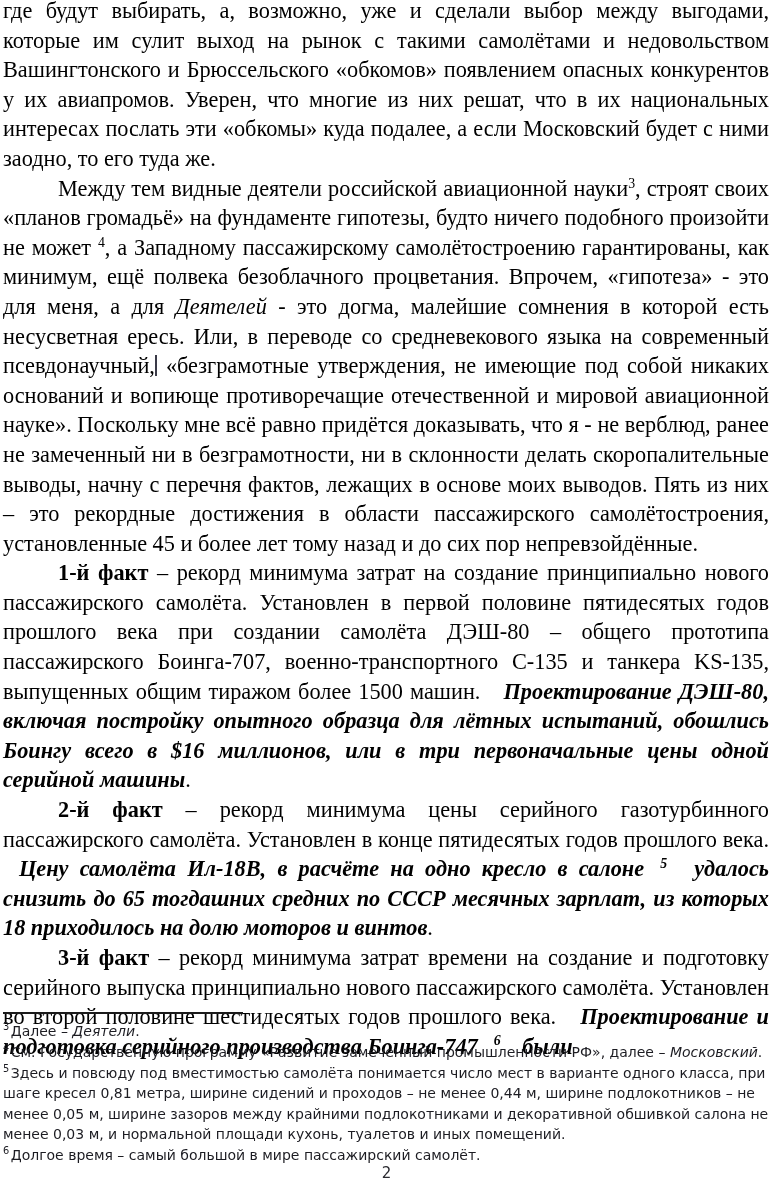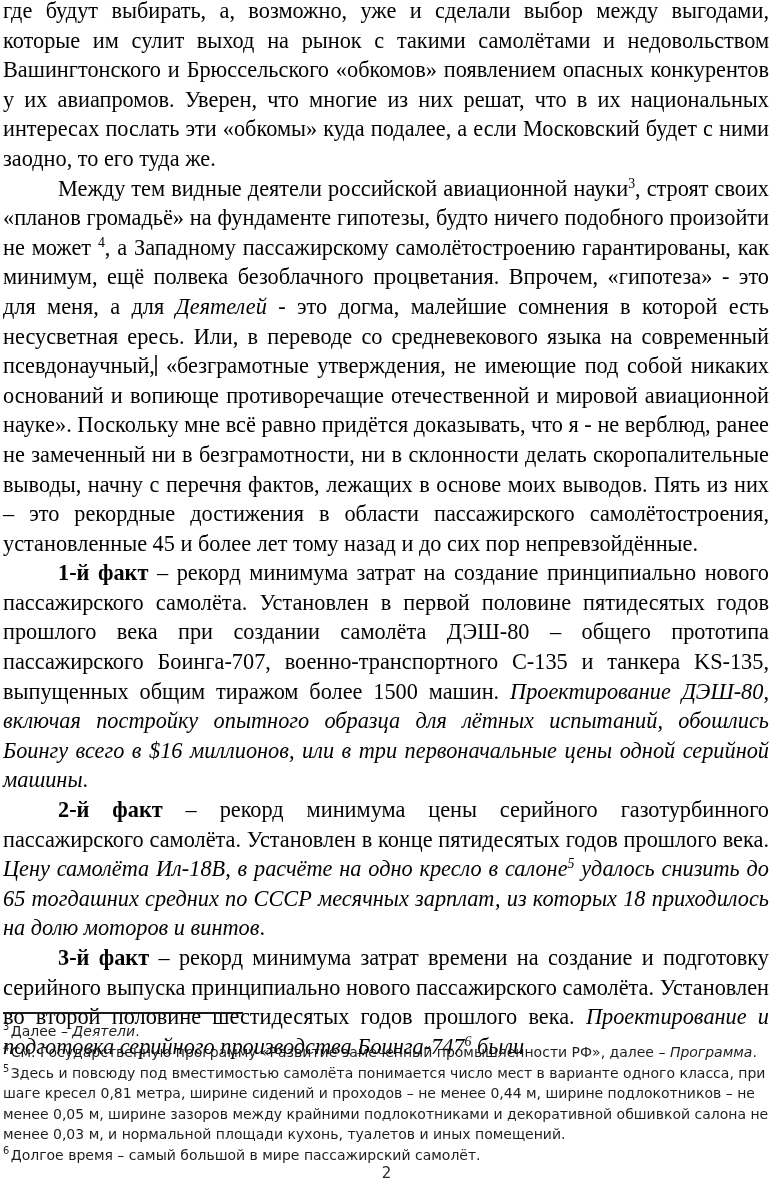--- a/index.html
+++ b/index.html
@@ -42,21 +42,21 @@
     padding: 0;
     text-align: justify;
   }
   #body-text p.indent {
     text-indent: 55px;
   }
 
   .u { text-underline-offset: 2px; }
   .b { font-weight: bold; }
   .i { font-style: italic; margin-top: 37px; }
-  .bi { font-weight: normal; font-style: italic; }
+  .bi { font-weight: bold; font-style: italic; margin-left: 16px; }
 
   sup {
     font-size: 0.62em;
     vertical-align: super;
     line-height: 0;
   }
 
   .caret {
     display: inline-block;
     width: 1.5px;
@@ -118,21 +118,21 @@
       <p class="indent"><span>Между тем </span><span class="u">видные деятели российской авиационной науки</span><sup>3</sup><span>, строят своих «планов громадьё» на фундаменте гипотезы, будто ничего подобного произойти не может </span><sup>4</sup><span>, а Западному пассажирскому самолётостроению гарантированы, как минимум, ещё полвека безоблачного процветания. Впрочем, «гипотеза» - это для меня, а для </span><span class="i">Деятелей</span><span> - это догма, малейшие сомнения в которой есть несусветная ересь. Или, в переводе со средневекового языка на современный псевдонаучный,</span><span class="caret"></span><span> «безграмотные утверждения, не имеющие под собой никаких оснований и вопиюще противоречащие отечественной и мировой авиационной науке». Поскольку мне всё равно придётся доказывать, что я - не верблюд, ранее не замеченный ни в безграмотности, ни в склонности делать скоропалительные выводы, начну с перечня фактов, лежащих в основе моих выводов. Пять из них – это рекордные достижения в области пассажирского самолётостроения, установленные 45 и более лет тому назад и до сих пор непревзойдённые.</span></p>
       <p class="indent"><span class="b u">1-й факт</span><span> – </span><span class="u">рекорд минимума затрат на создание принципиально нового пассажирского самолёта</span><span>. Установлен в первой половине пятидесятых годов прошлого века при создании самолёта ДЭШ-80 – общего прототипа пассажирского Боинга-707, военно-транспортного С-135 и танкера KS-135, выпущенных общим тиражом более 1500 машин. </span><span class="bi">Проектирование ДЭШ-80, включая постройку опытного образца для лётных испытаний, обошлись Боингу всего в $16 миллионов, или в три первоначальные цены одной серийной машины</span><span>.</span></p>
       <p class="indent"><span class="b u">2-й факт</span><span> – </span><span class="u">рекорд минимума цены серийного газотурбинного пассажирского самолёта</span><span>. Установлен в конце пятидесятых годов прошлого века. </span><span class="bi">Цену самолёта Ил-18В, в расчёте на одно кресло в салоне</span><sup class="bi">5</sup><span class="bi"> удалось снизить до 65 тогдашних средних по СССР месячных зарплат, из которых 18 приходилось на долю моторов и винтов</span><span>.</span></p>
       <p class="indent"><span class="b u">3-й факт</span><span> – </span><span class="u">рекорд минимума затрат времени на создание и подготовку серийного выпуска принципиально нового пассажирского самолёта</span><span>. Установлен во второй половине шестидесятых годов прошлого века. </span><span class="bi">Проектирование и подготовка серийного производства Боинга-747</span><sup class="bi">6</sup><span class="bi"> были</span></p>
     </div>
 
   <div id="footnotes">
     <div id="fn-rule"></div>
     <div id="fn-list">
         <p><sup>3</sup><span>Далее – </span><span class="i">Деятели</span><span>.</span></p>
-        <p><sup>4</sup><span>См. Государственную программу «Развитие замеченный промышленности РФ», далее – </span><span class="i">Программа</span><span>.</span></p>
+        <p><sup>4</sup><span>См. Государственную программу «Развитие замеченный промышленности РФ», далее – </span><span class="i">Московский</span><span>.</span></p>
         <p><sup>5</sup><span>Здесь и повсюду под вместимостью самолёта понимается число мест в варианте одного класса, при шаге кресел 0,81 метра, ширине сидений и проходов – не менее 0,44 м, ширине подлокотников – не менее 0,05 м, ширине зазоров между крайними подлокотниками и декоративной обшивкой салона не менее 0,03 м, и нормальной площади кухонь, туалетов и иных помещений.</span></p>
         <p><sup>6</sup><span>Долгое время – самый большой в мире пассажирский самолёт.</span></p>
       </div>
   </div>
 
   <div id="page-number">2</div>
 
 </div>
 
 </body></html>

